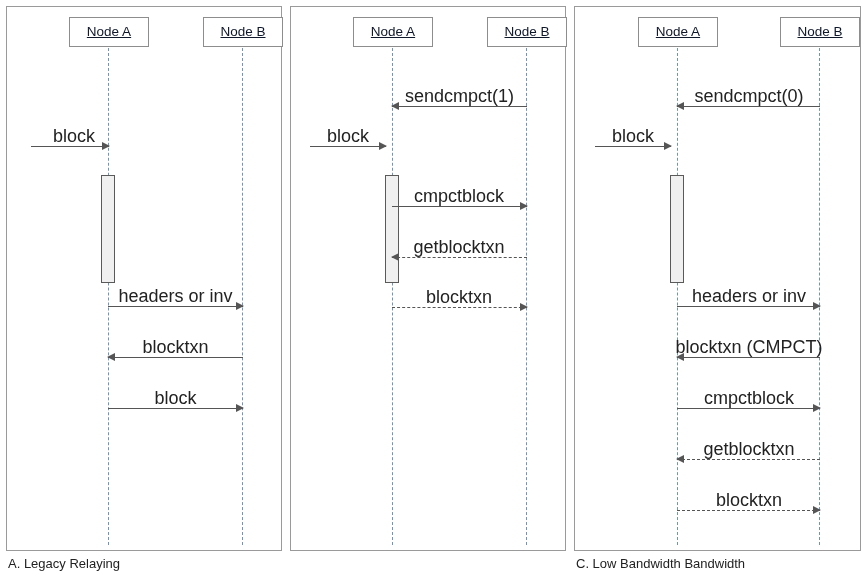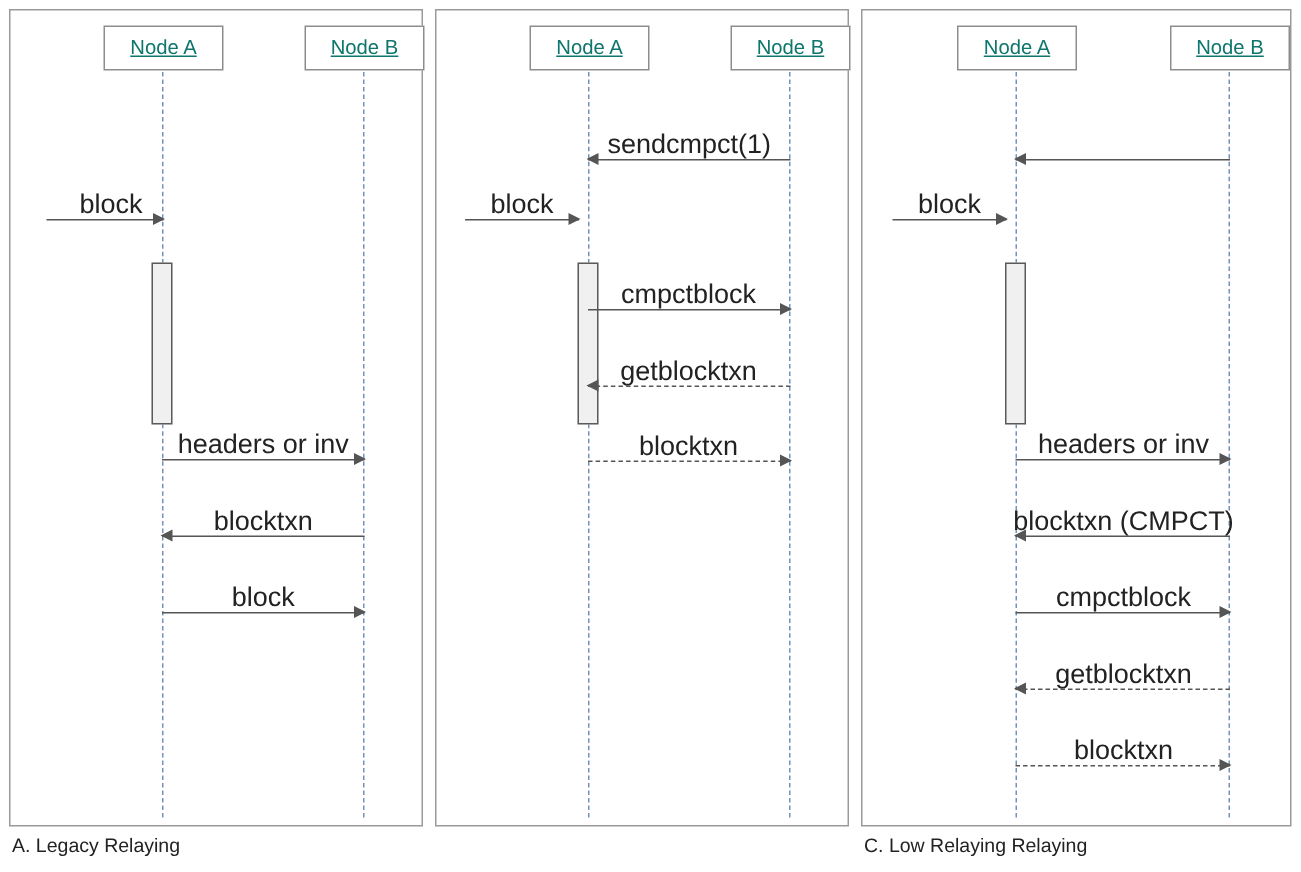--- a/index.html
+++ b/index.html
@@ -47,21 +47,21 @@
   
   .node-box {
     position: absolute;
     box-sizing: border-box;
     border: 1px solid #8d8d8d;
     background: #ffffff;
     height: 30px;
     line-height: 28px;
     text-align: center;
     font-size: 13.5px;
-    color: #0f766e;
+    color: #0f172a;
   }
   .node-label {
     text-decoration: underline;
   }
 
   
   .lifeline {
     position: absolute;
     width: 0;
     border-left: 1px dashed #7e9fc4;
@@ -214,20 +214,21 @@
 
     <div class="lifeline" style="left:102px; top:41px; height:497px;"></div>
     <div class="lifeline" style="left:244px; top:41px; height:497px;"></div>
 
     <div class="activation" style="left:95px; top:168px; height:108px;"></div>
 
     <div class="arrow left" style="left:102px; top:99px; width:143px;">
       <div class="line"></div>
         <div class="head"></div>
     </div>
+    <div class="arrow-label" style="left:100px; top:79px; width:148px;">sendcmpct(0)</div>
 
     <div class="arrow right" style="left:20px; top:139px; width:76px;">
       <div class="line"></div>
         <div class="head"></div>
     </div>
     <div class="arrow-label" style="left:23px; top:119px; width:70px;">block</div>
 
     <div class="arrow right" style="left:102px; top:299px; width:143px;">
       <div class="line"></div>
         <div class="head"></div>
@@ -253,15 +254,15 @@
     <div class="arrow-label" style="left:100px; top:432px; width:148px;">getblocktxn</div>
 
     <div class="arrow right dashed" style="left:102px; top:503px; width:143px;">
       <div class="line"></div>
         <div class="head"></div>
     </div>
     <div class="arrow-label" style="left:100px; top:483px; width:148px;">blocktxn</div>
   </div>
 
   <div class="caption cap-a">A. Legacy Relaying</div>
-  <div class="caption cap-c">C. Low Relaying Relaying</div>
+  <div class="caption cap-c">C. Low Bandwidth Bandwidth</div>
 
 </div>
 
 </body></html>

